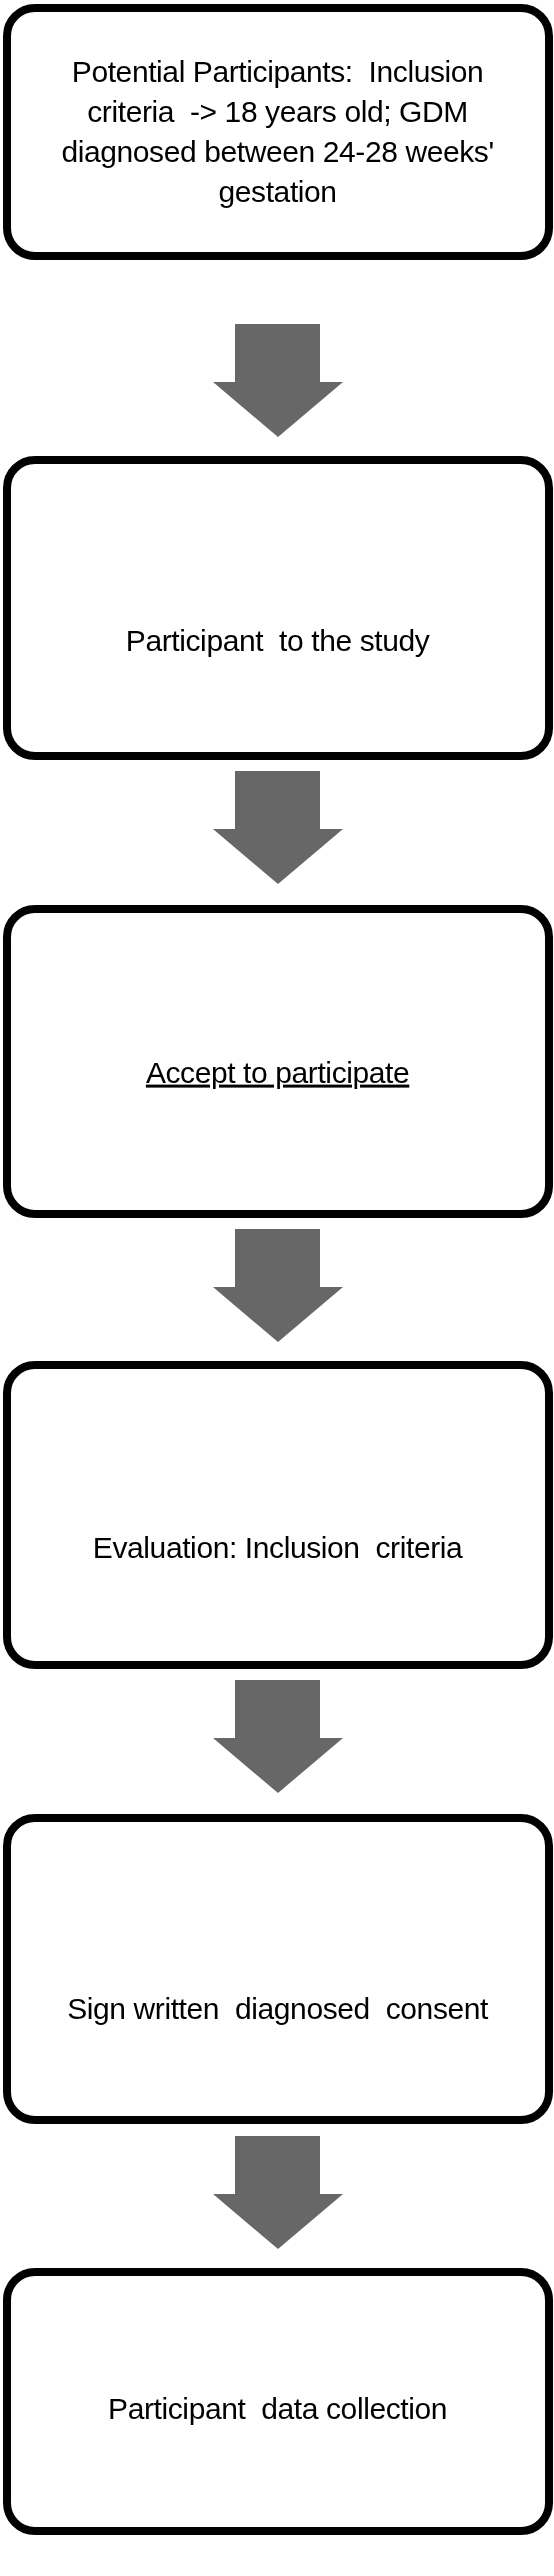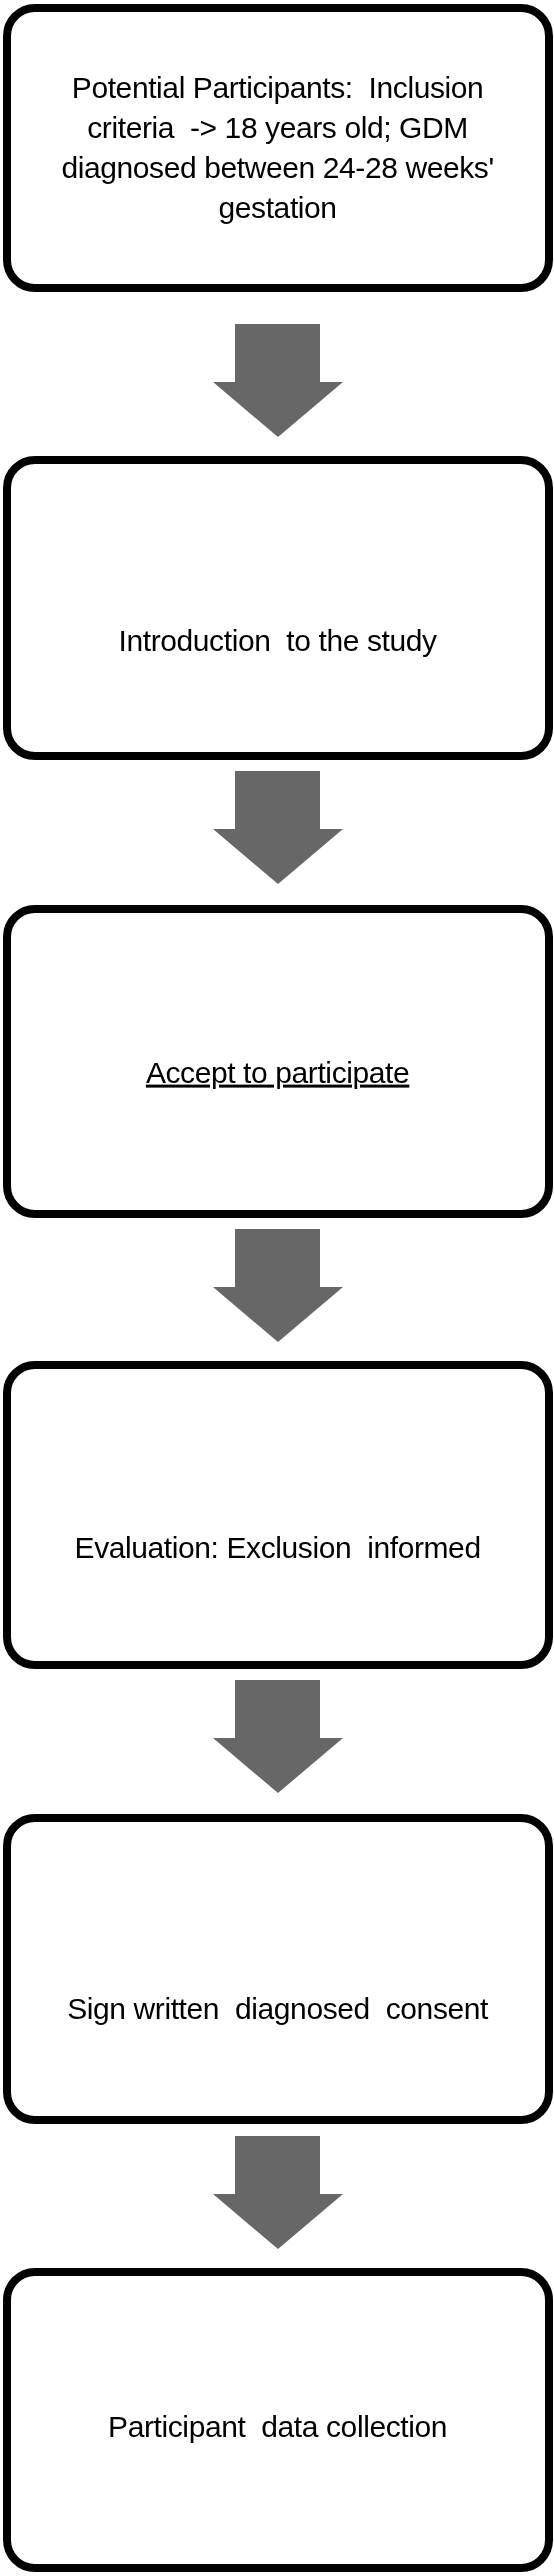--- a/index.html
+++ b/index.html
@@ -60,66 +60,66 @@
     border-left: 65px solid transparent;
     border-right: 65px solid transparent;
     border-top: 55px solid var(--arrow-color);
   }
 </style>
 </head>
 <body>
 
 <div>
 
-  <div class="flow-box" style="top:3.5px; height:288px;">
+  <div class="flow-box" style="top:3.5px; height:256px;">
     <span class="label">Potential Participants:  Inclusion
 criteria  -&gt; 18 years old; GDM
 diagnosed between 24-28 weeks'
 gestation</span>
   </div>
 
   <div class="down-arrow" style="top:324px;">
     <div class="stem"></div>
     <div class="head"></div>
   </div>
 
   <div class="flow-box" style="top:456px; height:304px;">
-    <span class="label" style="transform:translateY(33px);">Introduction  to the study</span>
+    <span class="label" style="transform:translateY(33px);">Participant  to the study</span>
   </div>
 
   <div class="down-arrow" style="top:771px;">
     <div class="stem"></div>
     <div class="head"></div>
   </div>
 
   <div class="flow-box" style="top:905px; height:313px;text-decoration:underline;">
     <span class="label" style="transform:translateY(10.6px);">Accept to participate</span>
   </div>
 
   <div class="down-arrow" style="top:1229px;">
     <div class="stem"></div>
     <div class="head"></div>
   </div>
 
   <div class="flow-box" style="top:1361px; height:308px;">
-    <span class="label" style="transform:translateY(33px);">Evaluation: Exclusion  informed</span>
+    <span class="label" style="transform:translateY(33px);">Evaluation: Inclusion  criteria</span>
   </div>
 
   <div class="down-arrow" style="top:1680px;">
     <div class="stem"></div>
     <div class="head"></div>
   </div>
 
   <div class="flow-box" style="top:1814px; height:310px;">
     <span class="label" style="transform:translateY(40px);">Sign written  diagnosed  consent</span>
   </div>
 
   <div class="down-arrow" style="top:2136px;">
     <div class="stem"></div>
     <div class="head"></div>
   </div>
 
-  <div class="flow-box" style="top:2268px; height:304px;">
+  <div class="flow-box" style="top:2268px; height:267px;">
     <span class="label" style="transform:translateY(7px);">Participant  data collection</span>
   </div>
 
 </div>
 
 
 </body></html>

